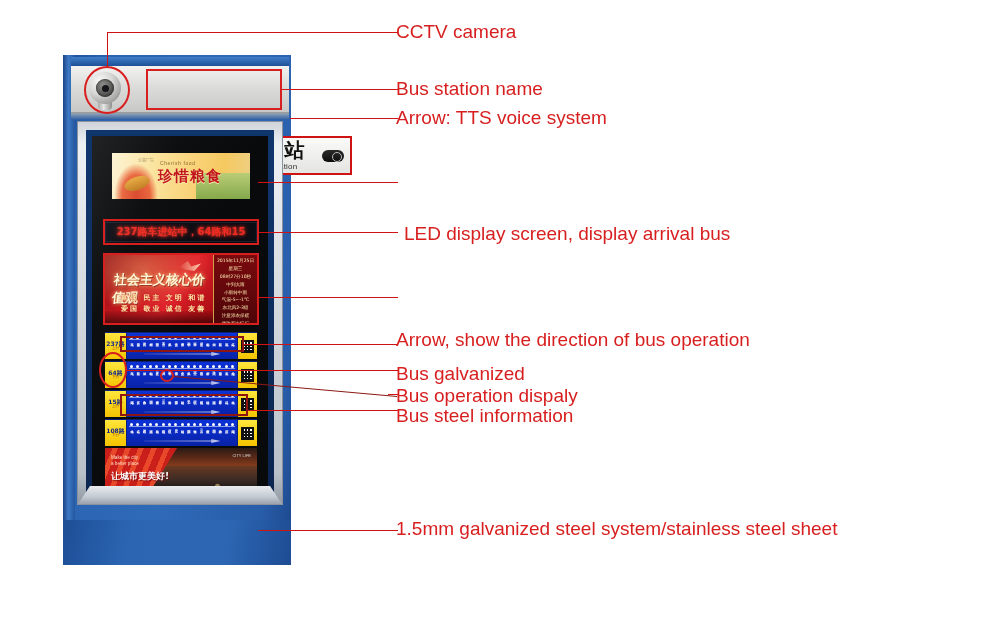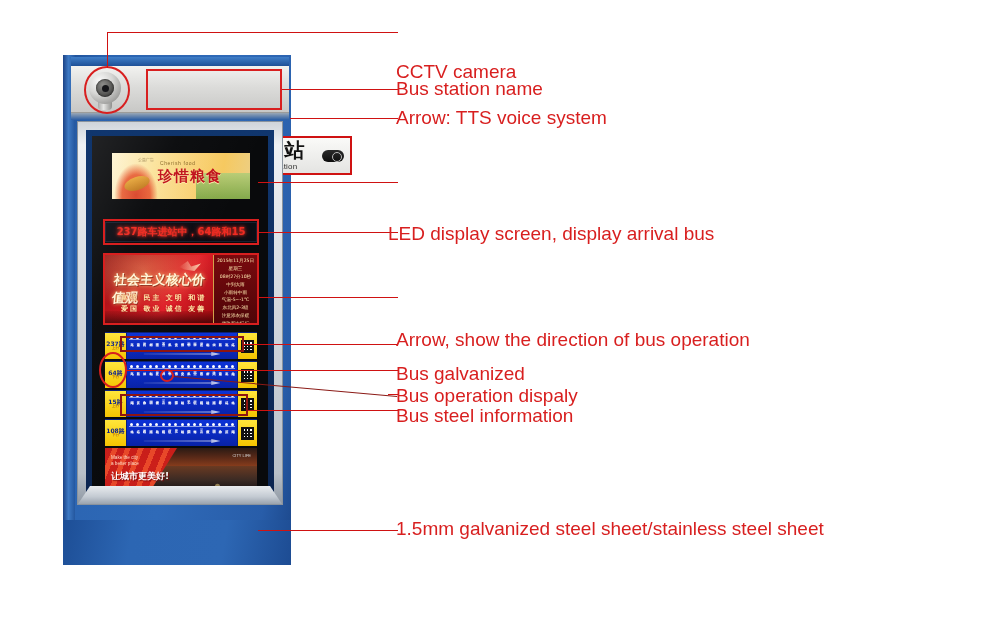--- a/index.html
+++ b/index.html
@@ -808,43 +808,43 @@
 
   <div class="lead" style="left:127px; top:370px; width:268px;"></div>
 
   <div class="lead-diag" style="left:174px; top:376px; width:224px; transform:rotate(5.1deg);"></div>
 
   <div class="lead" style="left:248px; top:410px; width:147px;"></div>
 
   <div class="lead" style="left:258px; top:530px; width:137px;"></div>
 
   <div class="dash" style="left:388px; top:32px;"></div>
-  <div class="ann" style="left:396px; top:22px;margin-top:40px;">CCTV camera</div>
+  <div class="ann" style="left:396px; top:22px;">CCTV camera</div>
 
   <div class="dash" style="left:388px; top:89px;"></div>
   <div class="ann" style="left:396px; top:79px;">Bus station name</div>
 
   <div class="dash" style="left:388px; top:118px;"></div>
   <div class="ann" style="left:396px; top:108px;">Arrow: TTS voice system</div>
 
   <div class="dash" style="left:388px; top:182px;"></div>
 
   <div class="dash" style="left:388px; top:232px;"></div>
-  <div class="ann" style="left:388px; top:224px;">LED display screen, display arrival bus</div>
+  <div class="ann" style="left:404px; top:224px;">LED display screen, display arrival bus</div>
 
   <div class="dash" style="left:388px; top:297px;"></div>
 
   <div class="dash" style="left:388px; top:344px;"></div>
   <div class="ann" style="left:396px; top:330px;">Arrow, show the direction of bus operation</div>
 
   <div class="dash" style="left:388px; top:370px;"></div>
   <div class="ann" style="left:396px; top:364px;">Bus galvanized</div>
 
   <div class="dash" style="left:388px; top:394px;"></div>
   <div class="ann" style="left:396px; top:386px;">Bus operation dispaly</div>
 
   <div class="dash" style="left:388px; top:410px;"></div>
   <div class="ann" style="left:396px; top:406px;">Bus steel information</div>
 
   <div class="dash" style="left:388px; top:530px;"></div>
-  <div class="ann" style="left:396px; top:519px;">1.5mm galvanized steel sheet/stainless steel sheet</div>
+  <div class="ann" style="left:396px; top:519px;">1.5mm galvanized steel system/stainless steel sheet</div>
 
 </div>
 
 </body></html>

